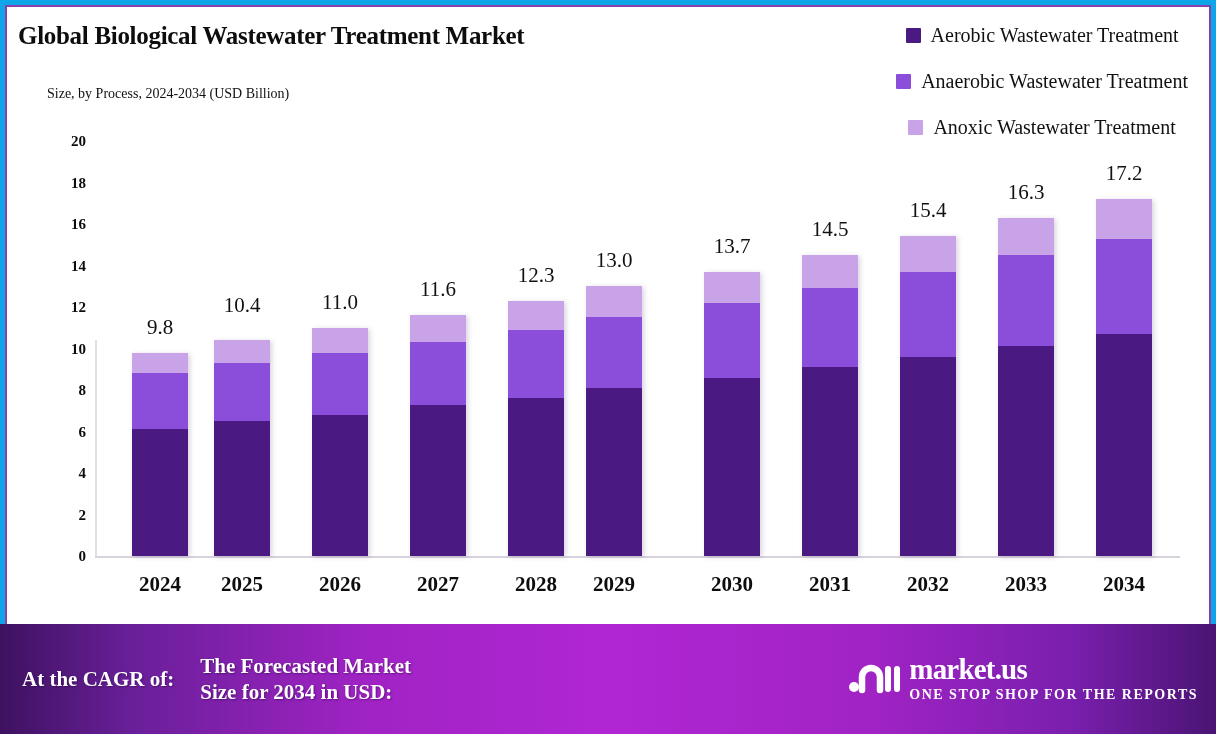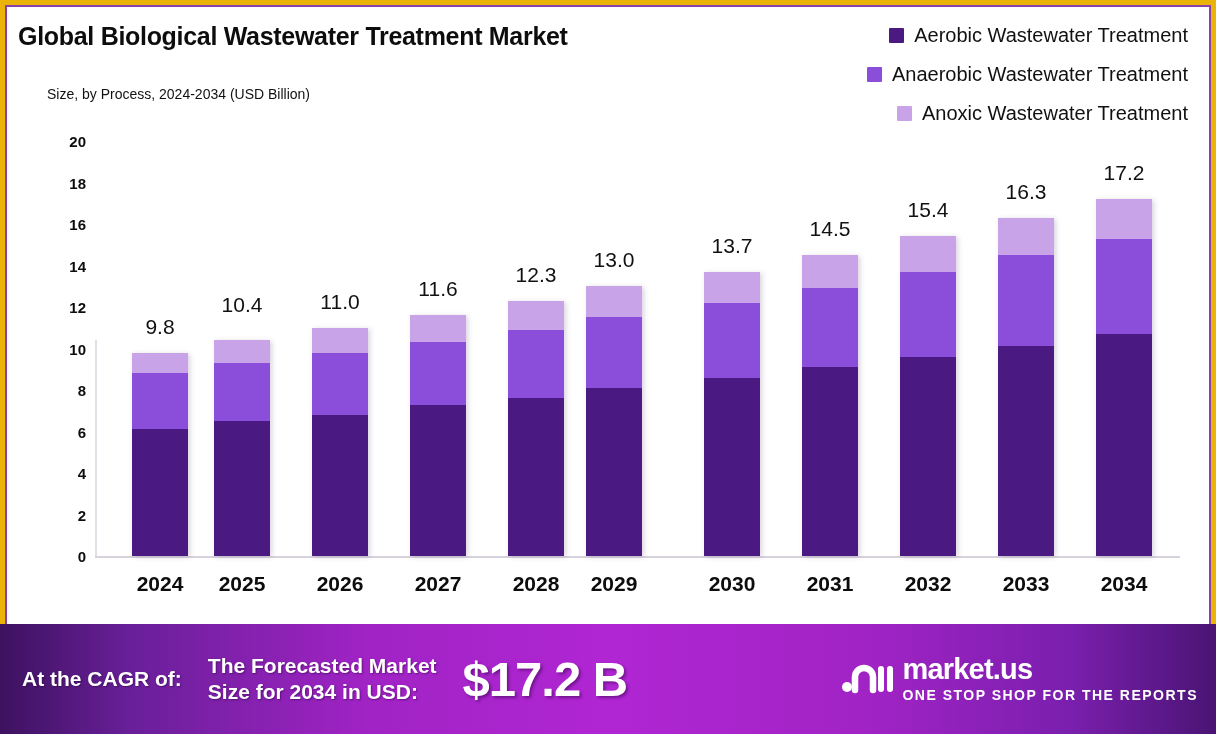--- a/index.html
+++ b/index.html
@@ -5,21 +5,22 @@
   * { box-sizing: border-box; margin: 0; padding: 0; }
   html, body {
     width: 1216px; height: 734px;
     background: #ffffff;
     font-family: "Liberation Sans", sans-serif;
     overflow: hidden;
   }
   #root {
     position: relative;
     width: 1216px; height: 734px;
-    background: #eab308;
+    background: #0ea5e9;
+    font-family: Liberation Serif, serif;
   }
   
   .frame {
     position: absolute;
     left: 5px; top: 5px;
     width: 1206px; height: 729px;
     border: 2px solid #8B3FA8;
     border-bottom: none;
     background: #ffffff;
   }
@@ -42,22 +43,22 @@
     color: #111111;
     white-space: nowrap;
   }
 
   
   .legend {
     position: absolute;
     right: 28px; top: 24px;
     display: flex;
     flex-direction: column;
-    align-items: flex-end;
-    gap: 16px;
+    align-items: center;
+    gap: 23px;
   }
   .legend-row {
     display: flex;
     align-items: center;
     gap: 10px;
     white-space: nowrap;
   }
   .legend-swatch {
     width: 15px; height: 15px;
     flex: 0 0 15px;
@@ -358,23 +359,20 @@
     <div class="b-cell b1">
       <div class="banner-text">
         <div>At the CAGR of:</div>
       </div>
     </div>
     <div class="b-cell b3">
       <div class="banner-text">
         <div>The Forecasted Market</div>
         <div>Size for 2034 in USD:</div>
       </div>
-    </div>
-    <div class="b-cell b4">
-      <div class="banner-big">$17.2 B</div>
     </div>
 
     <div class="logo">
       <span class="logo-mark">
         <svg width="52" height="34" viewBox="0 0 52 34">
           <circle cx="6" cy="27" r="5" fill="#ffffff"></circle>
           <path d="M14 30 L14 17 A9 9 0 0 1 32 17 L32 30" fill="none" stroke="#ffffff" stroke-width="6.5" stroke-linecap="round"></path>
           <rect x="37" y="6" width="6" height="26" rx="3" fill="#ffffff"></rect>
           <rect x="46" y="6" width="6" height="26" rx="3" fill="#ffffff"></rect>
         </svg>

